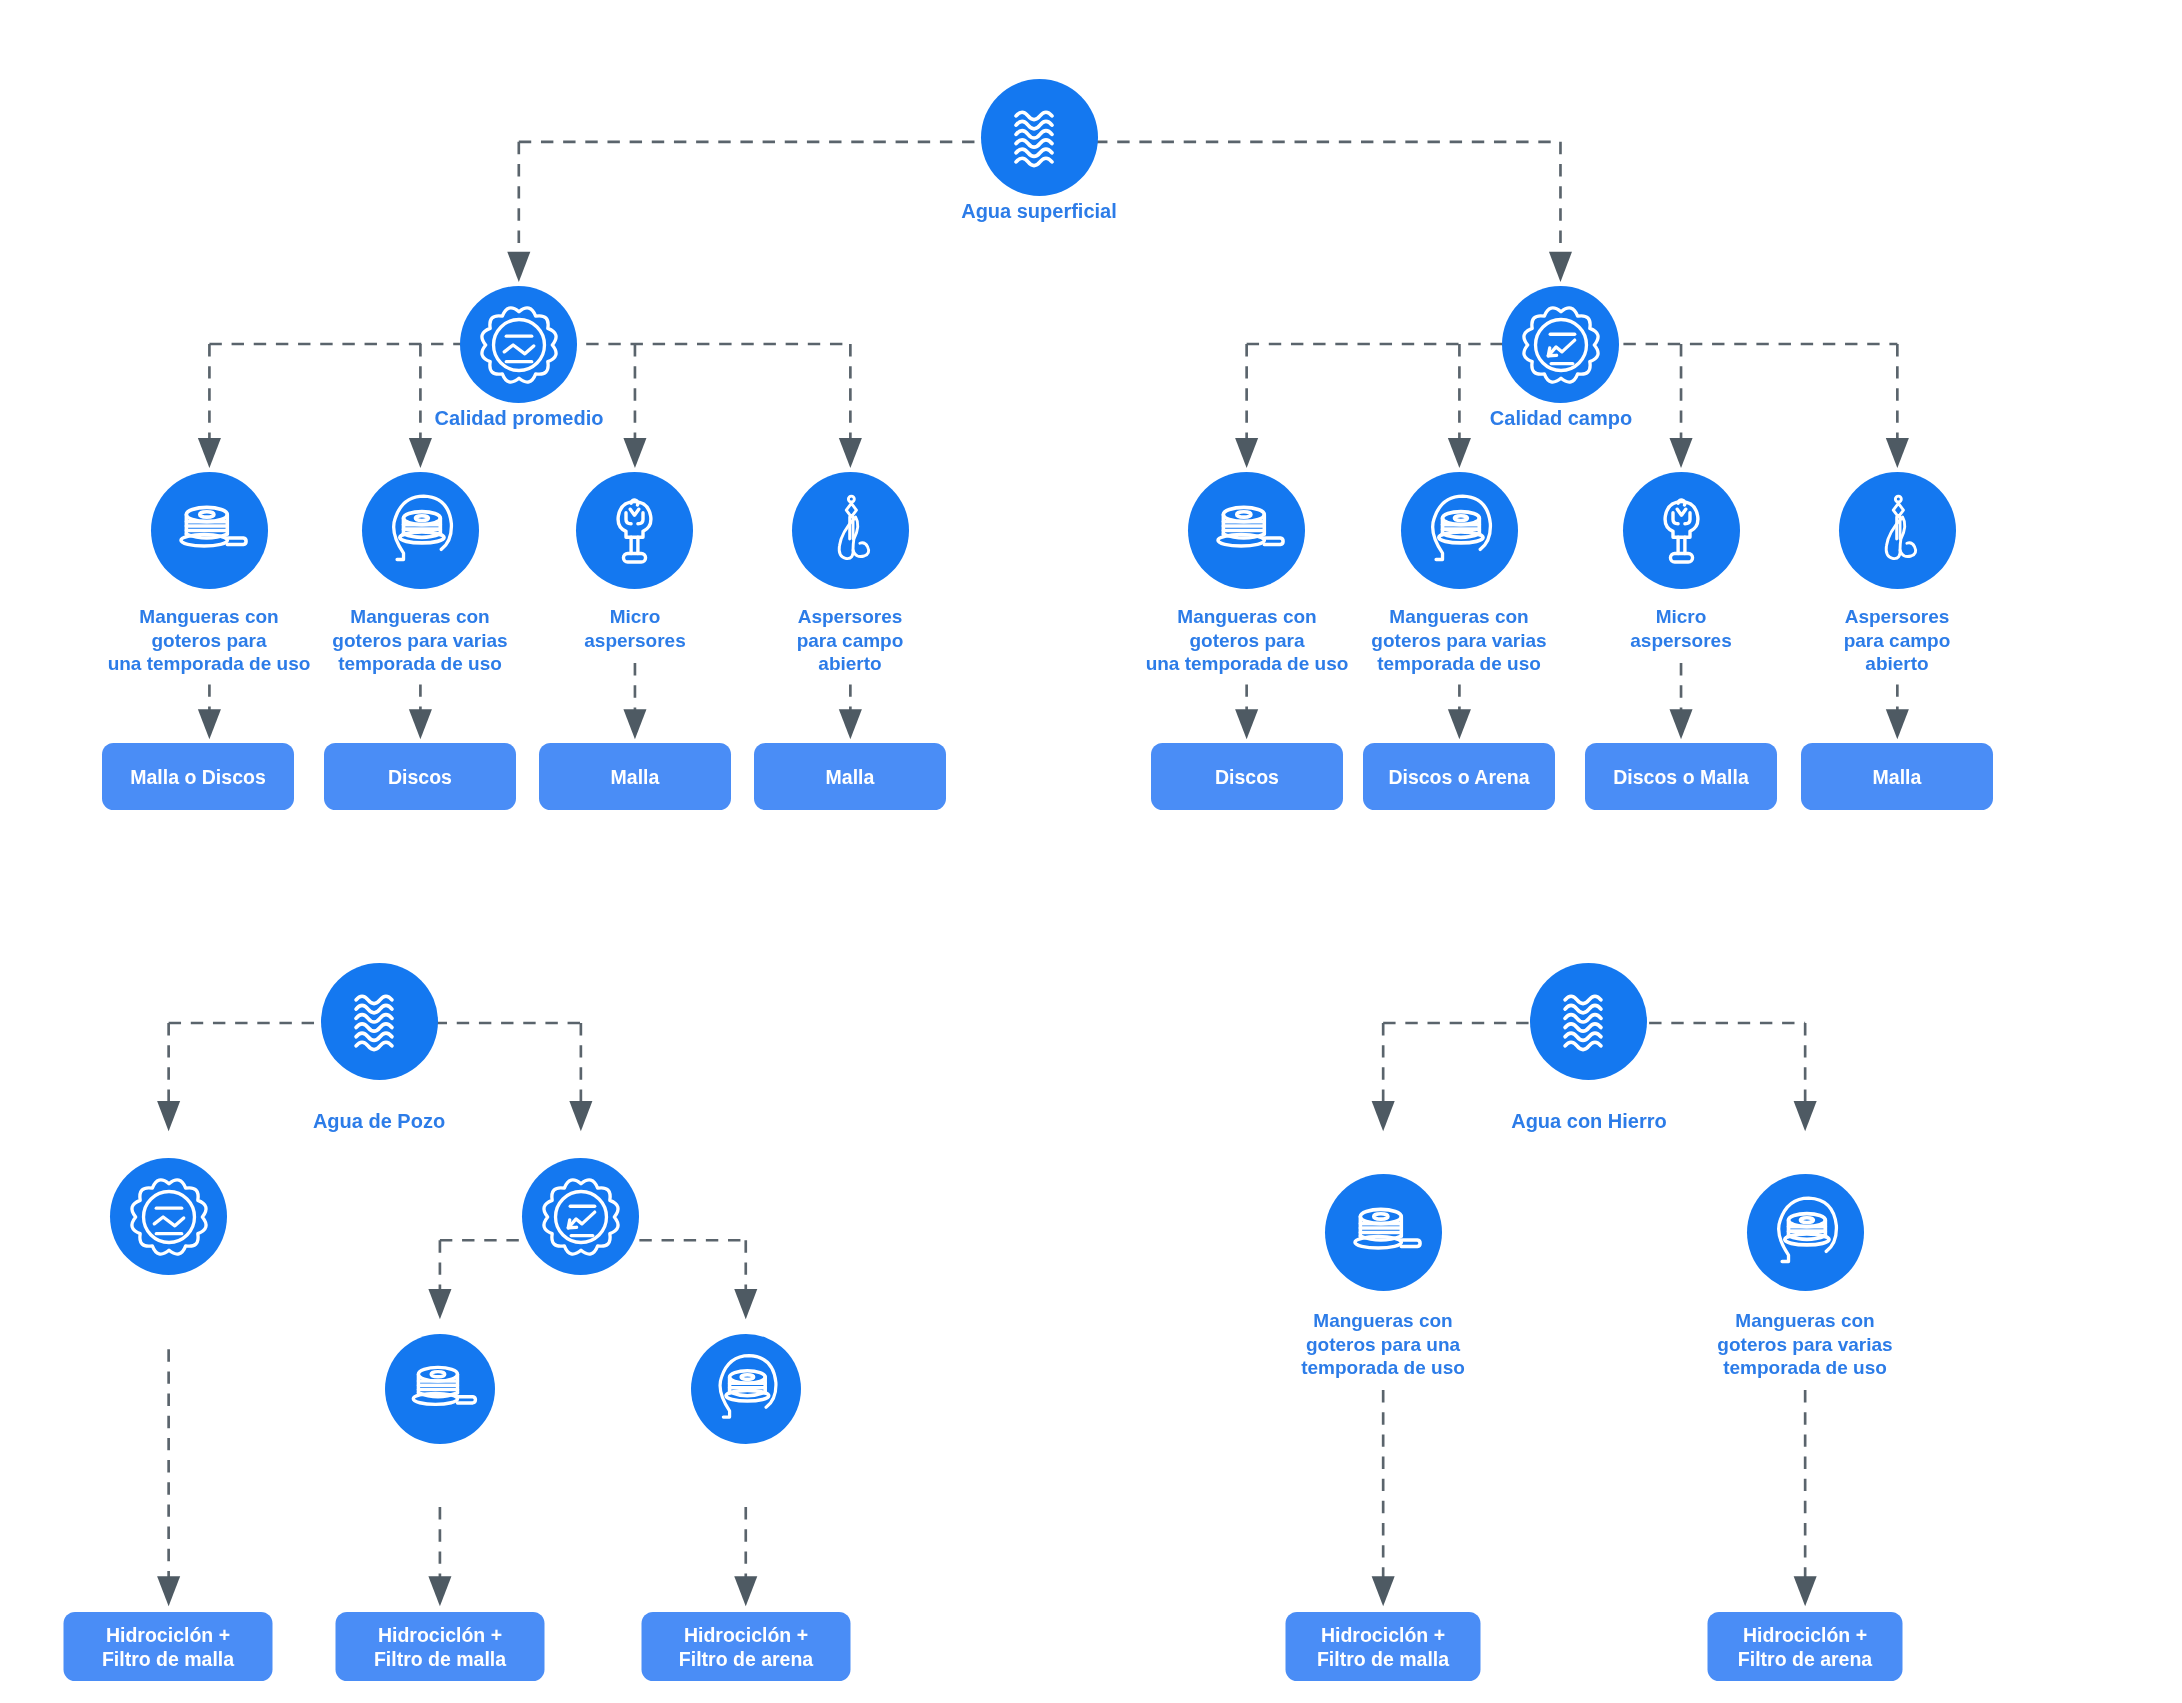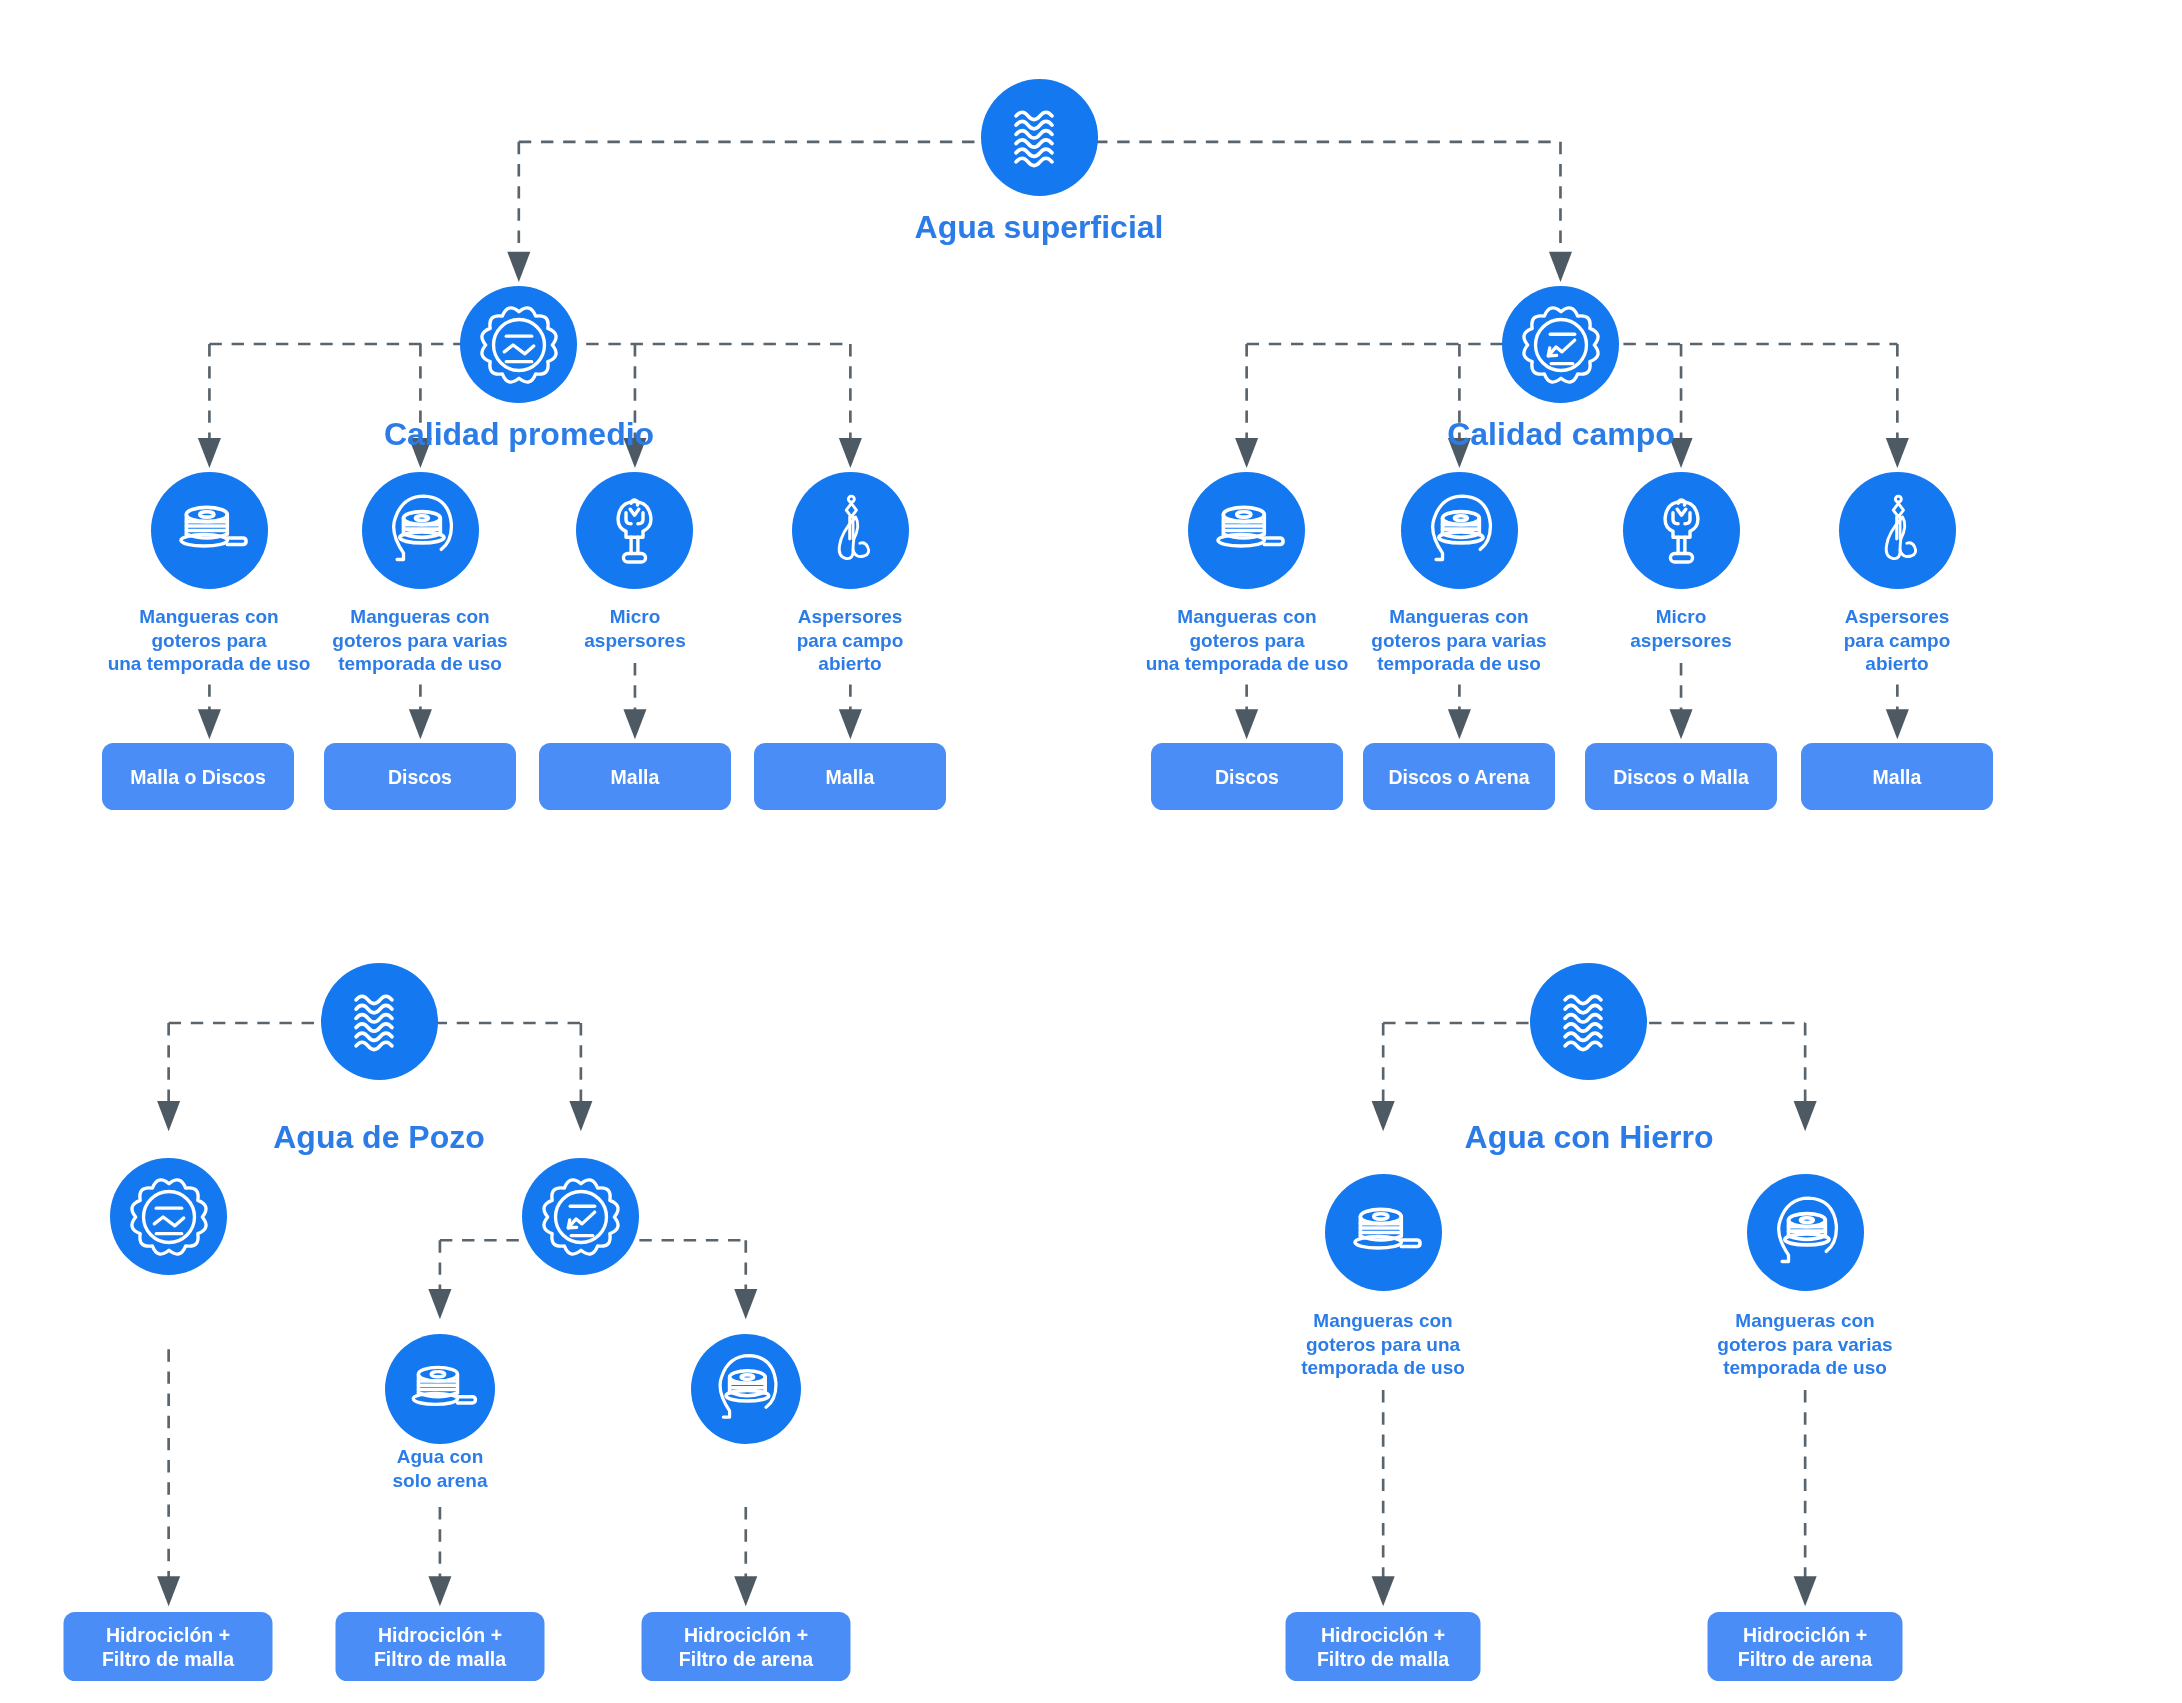--- a/index.html
+++ b/index.html
@@ -8,21 +8,21 @@
   svg.connectors{position:absolute;left:0;top:0;}
   .dash{stroke:#5a646c;stroke-width:3;stroke-dasharray:14 11;fill:none;}
   .ah{fill:#4e5a63;stroke:none;}
   .node{position:absolute;border-radius:50%;background:#1478f0;display:flex;
         align-items:center;justify-content:center;}
   .node.big{width:117px;height:117px;}
   .node.small{width:110px;height:110px;}
   .icn{stroke:#ffffff;fill:none;stroke-width:4;stroke-linecap:round;stroke-linejoin:round;}
   .lbl{position:absolute;color:#2c7ce8;font-weight:bold;text-align:center;
        white-space:pre-line;transform:translateX(-50%);}
-  .lbl.big{font-size:32px;line-height:29px;width:408px;margin-top:16px;}
+  .lbl.big{font-size:20px;line-height:29px;width:408px;}
   .lbl.sm{font-size:19px;line-height:23.5px;width:319px;}
   .rbox{position:absolute;background:#4a8df6;border-radius:11.5px;color:#ffffff;
         font-size:19.5px;font-weight:bold;line-height:24px;display:flex;align-items:center;
         justify-content:center;text-align:center;white-space:pre-line;transform:translateX(-50%);}
   .rbox.w1{width:192px;height:67px;}
   .rbox.w2{width:209px;height:69px;}
   .rbox.w3{width:195px;height:69px;}
 </style>
 </head>
 <body>
@@ -281,22 +281,20 @@
     <svg class="icn" width="98" height="98" viewBox="0 0 110 110">
         <use href="#i-badge-poor"></use>
       </svg>
   </div>
 
   <div class="node small" style="left:385px;top:1334px">
     <svg class="icn" width="85" height="85" viewBox="0 0 96 96">
         <use href="#i-reel"></use>
       </svg>
   </div>
-  <div class="lbl sm" style="left:440px;top:1445px">Agua con
-solo arena</div>
   <div class="rbox w2" style="left:440px;top:1612px">Hidrociclón +
 Filtro de malla</div>
 
   <div class="node small" style="left:691px;top:1334px">
     <svg class="icn" width="89" height="89" viewBox="0 0 100 100">
         <use href="#i-reel-loop"></use>
       </svg>
   </div>
   <div class="rbox w2" style="left:746px;top:1612px">Hidrociclón +
 Filtro de arena</div>

